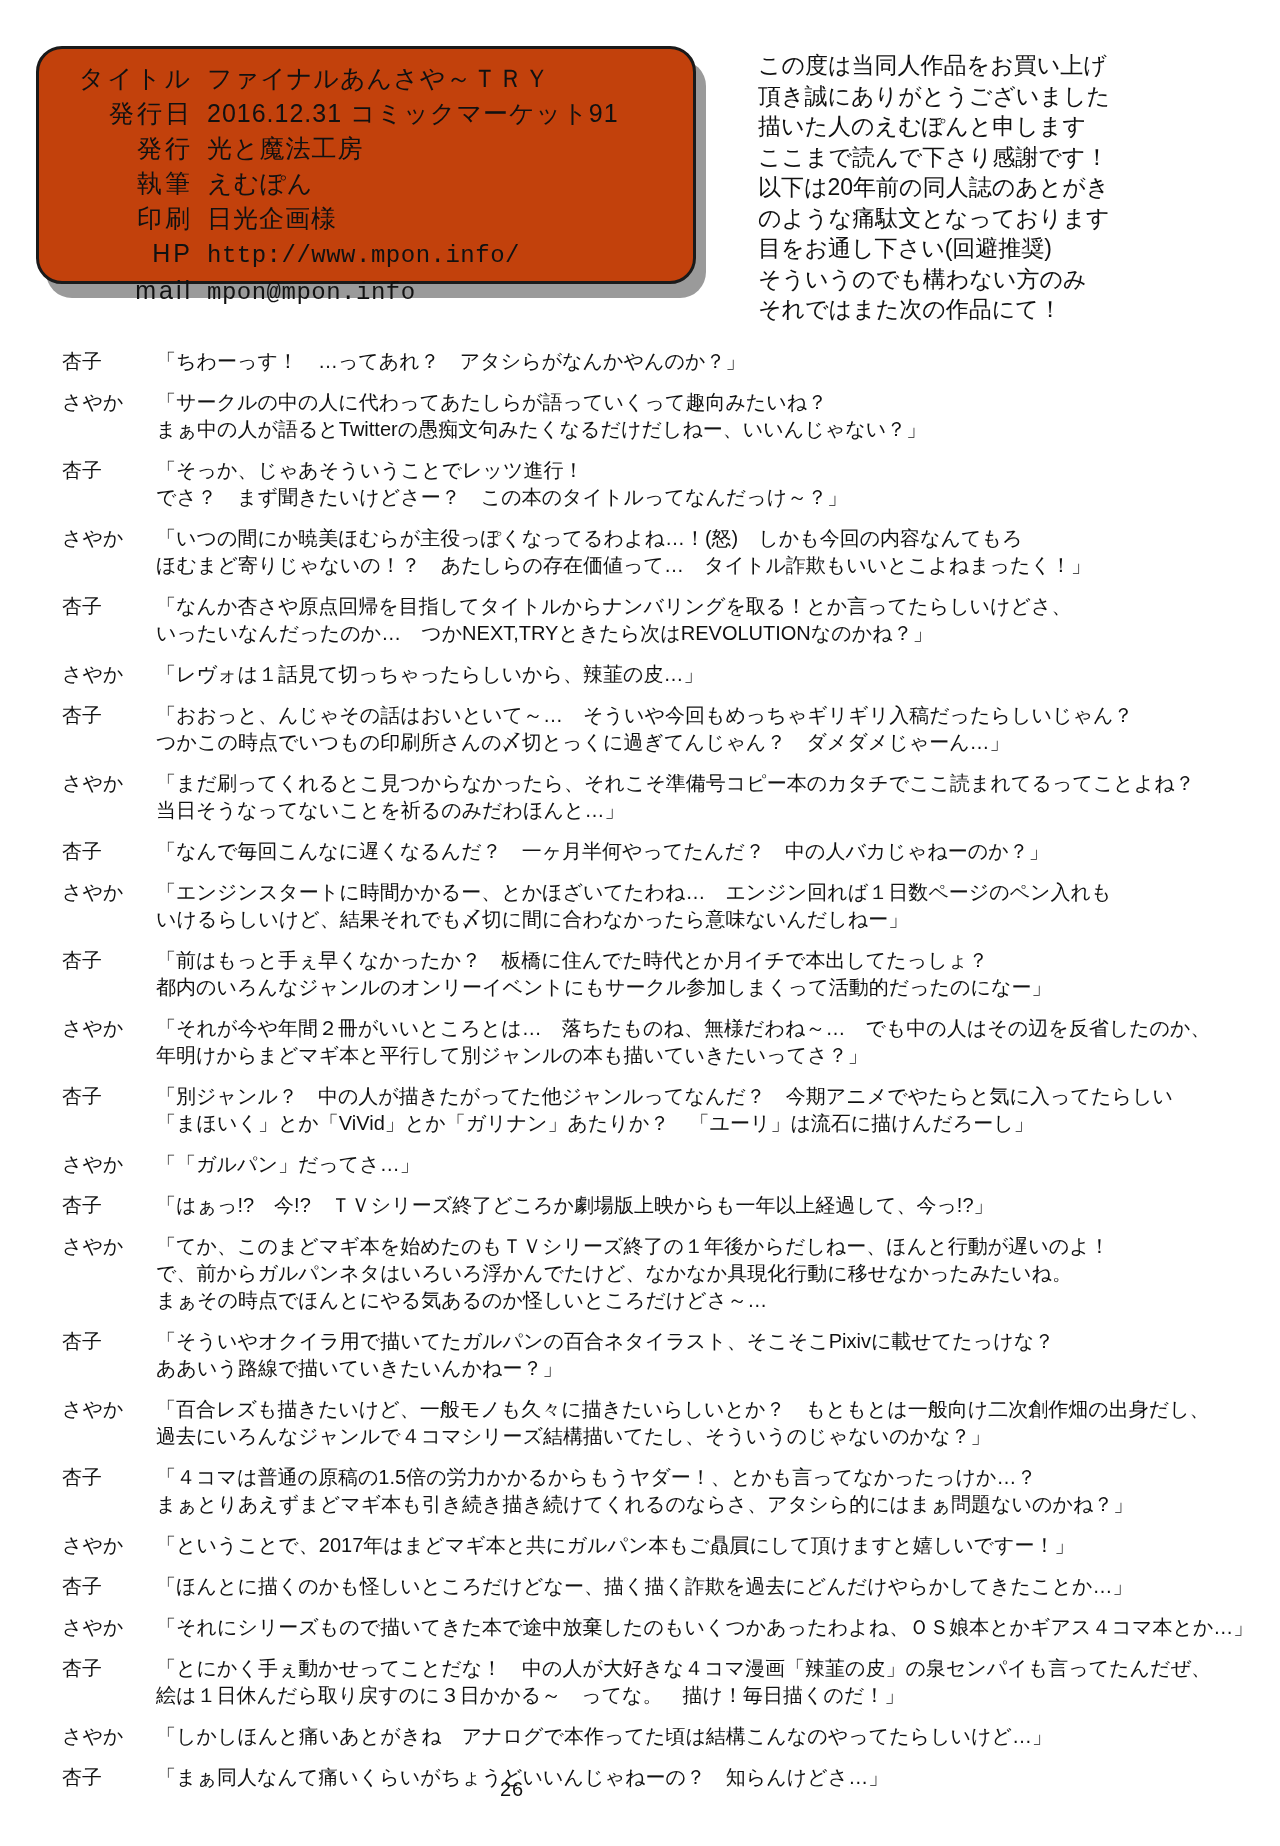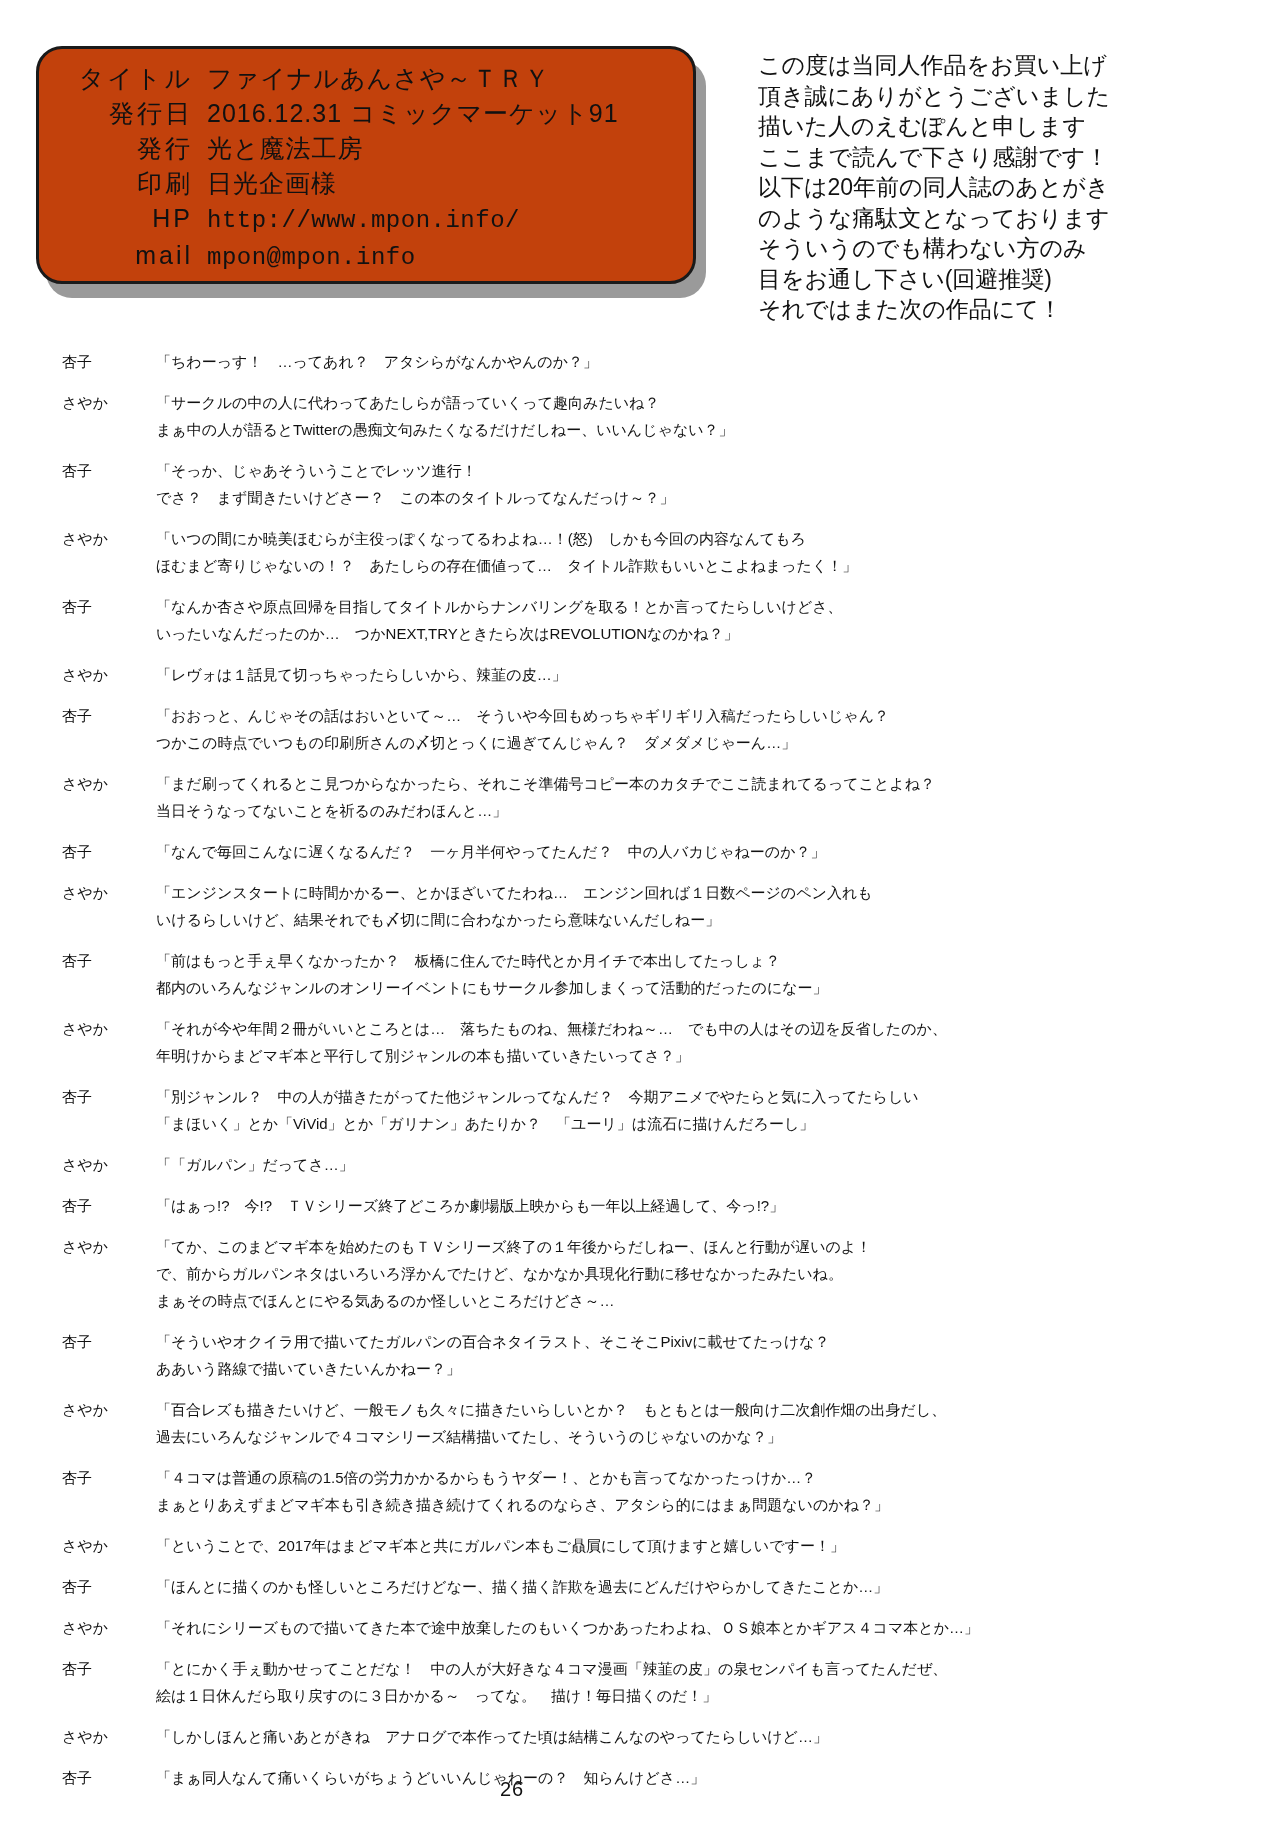--- a/index.html
+++ b/index.html
@@ -100,21 +100,21 @@
   #dialogue {
     position: absolute;
     left: 0;
     top: 348px;
     width: 1280px;
   }
   .dlg {
     display: flex;
     align-items: flex-start;
     margin-bottom: 14px;
-    font-size: 15px;
+    font-size: 20px;
     line-height: 27px;
   }
   .dlg-speaker {
     flex: 0 0 auto;
     width: 72px;
     text-align: left;
     padding-left: 62px;
     white-space: pre;
     box-sizing: content-box;
   }
@@ -138,34 +138,35 @@
 </head>
 <body>
 
 <div id="header-area">
   <div id="info-shadow"></div>
   <div id="info-box">
     <ul id="info-list">
         <li class="info-row"><span class="info-label">タイトル</span><span class="info-value">ファイナルあんさや～ＴＲＹ</span></li>
         <li class="info-row"><span class="info-label">発行日</span><span class="info-value">2016.12.31 コミックマーケット91</span></li>
         <li class="info-row"><span class="info-label">発行</span><span class="info-value">光と魔法工房</span></li>
+        <li class="info-row"><span class="info-label">執筆</span><span class="info-value">えむぽん</span></li>
         <li class="info-row"><span class="info-label">印刷</span><span class="info-value">日光企画様</span></li>
         <li class="info-row"><span class="info-label">HP</span><span class="info-value mono-value">http://www.mpon.info/</span></li>
         <li class="info-row"><span class="info-label">mail</span><span class="info-value mono-value">mpon@mpon.info</span></li>
       </ul>
   </div>
   <div id="greeting">
       <div class="greet-line">この度は当同人作品をお買い上げ</div>
       <div class="greet-line">頂き誠にありがとうございました</div>
       <div class="greet-line">描いた人のえむぽんと申します</div>
       <div class="greet-line">ここまで読んで下さり感謝です！</div>
       <div class="greet-line">以下は20年前の同人誌のあとがき</div>
       <div class="greet-line">のような痛駄文となっております</div>
+      <div class="greet-line">目をお通し下さい(回避推奨)</div>
       <div class="greet-line">そういうのでも構わない方のみ</div>
-      <div class="greet-line">目をお通し下さい(回避推奨)</div>
       <div class="greet-line">それではまた次の作品にて！</div>
     </div>
 </div>
 
 <div id="dialogue">
     <div class="dlg">
       <div class="dlg-speaker">杏子</div>
       <div class="dlg-text">「ちわーっす！　…ってあれ？　アタシらがなんかやんのか？」</div>
     </div>
     <div class="dlg">

